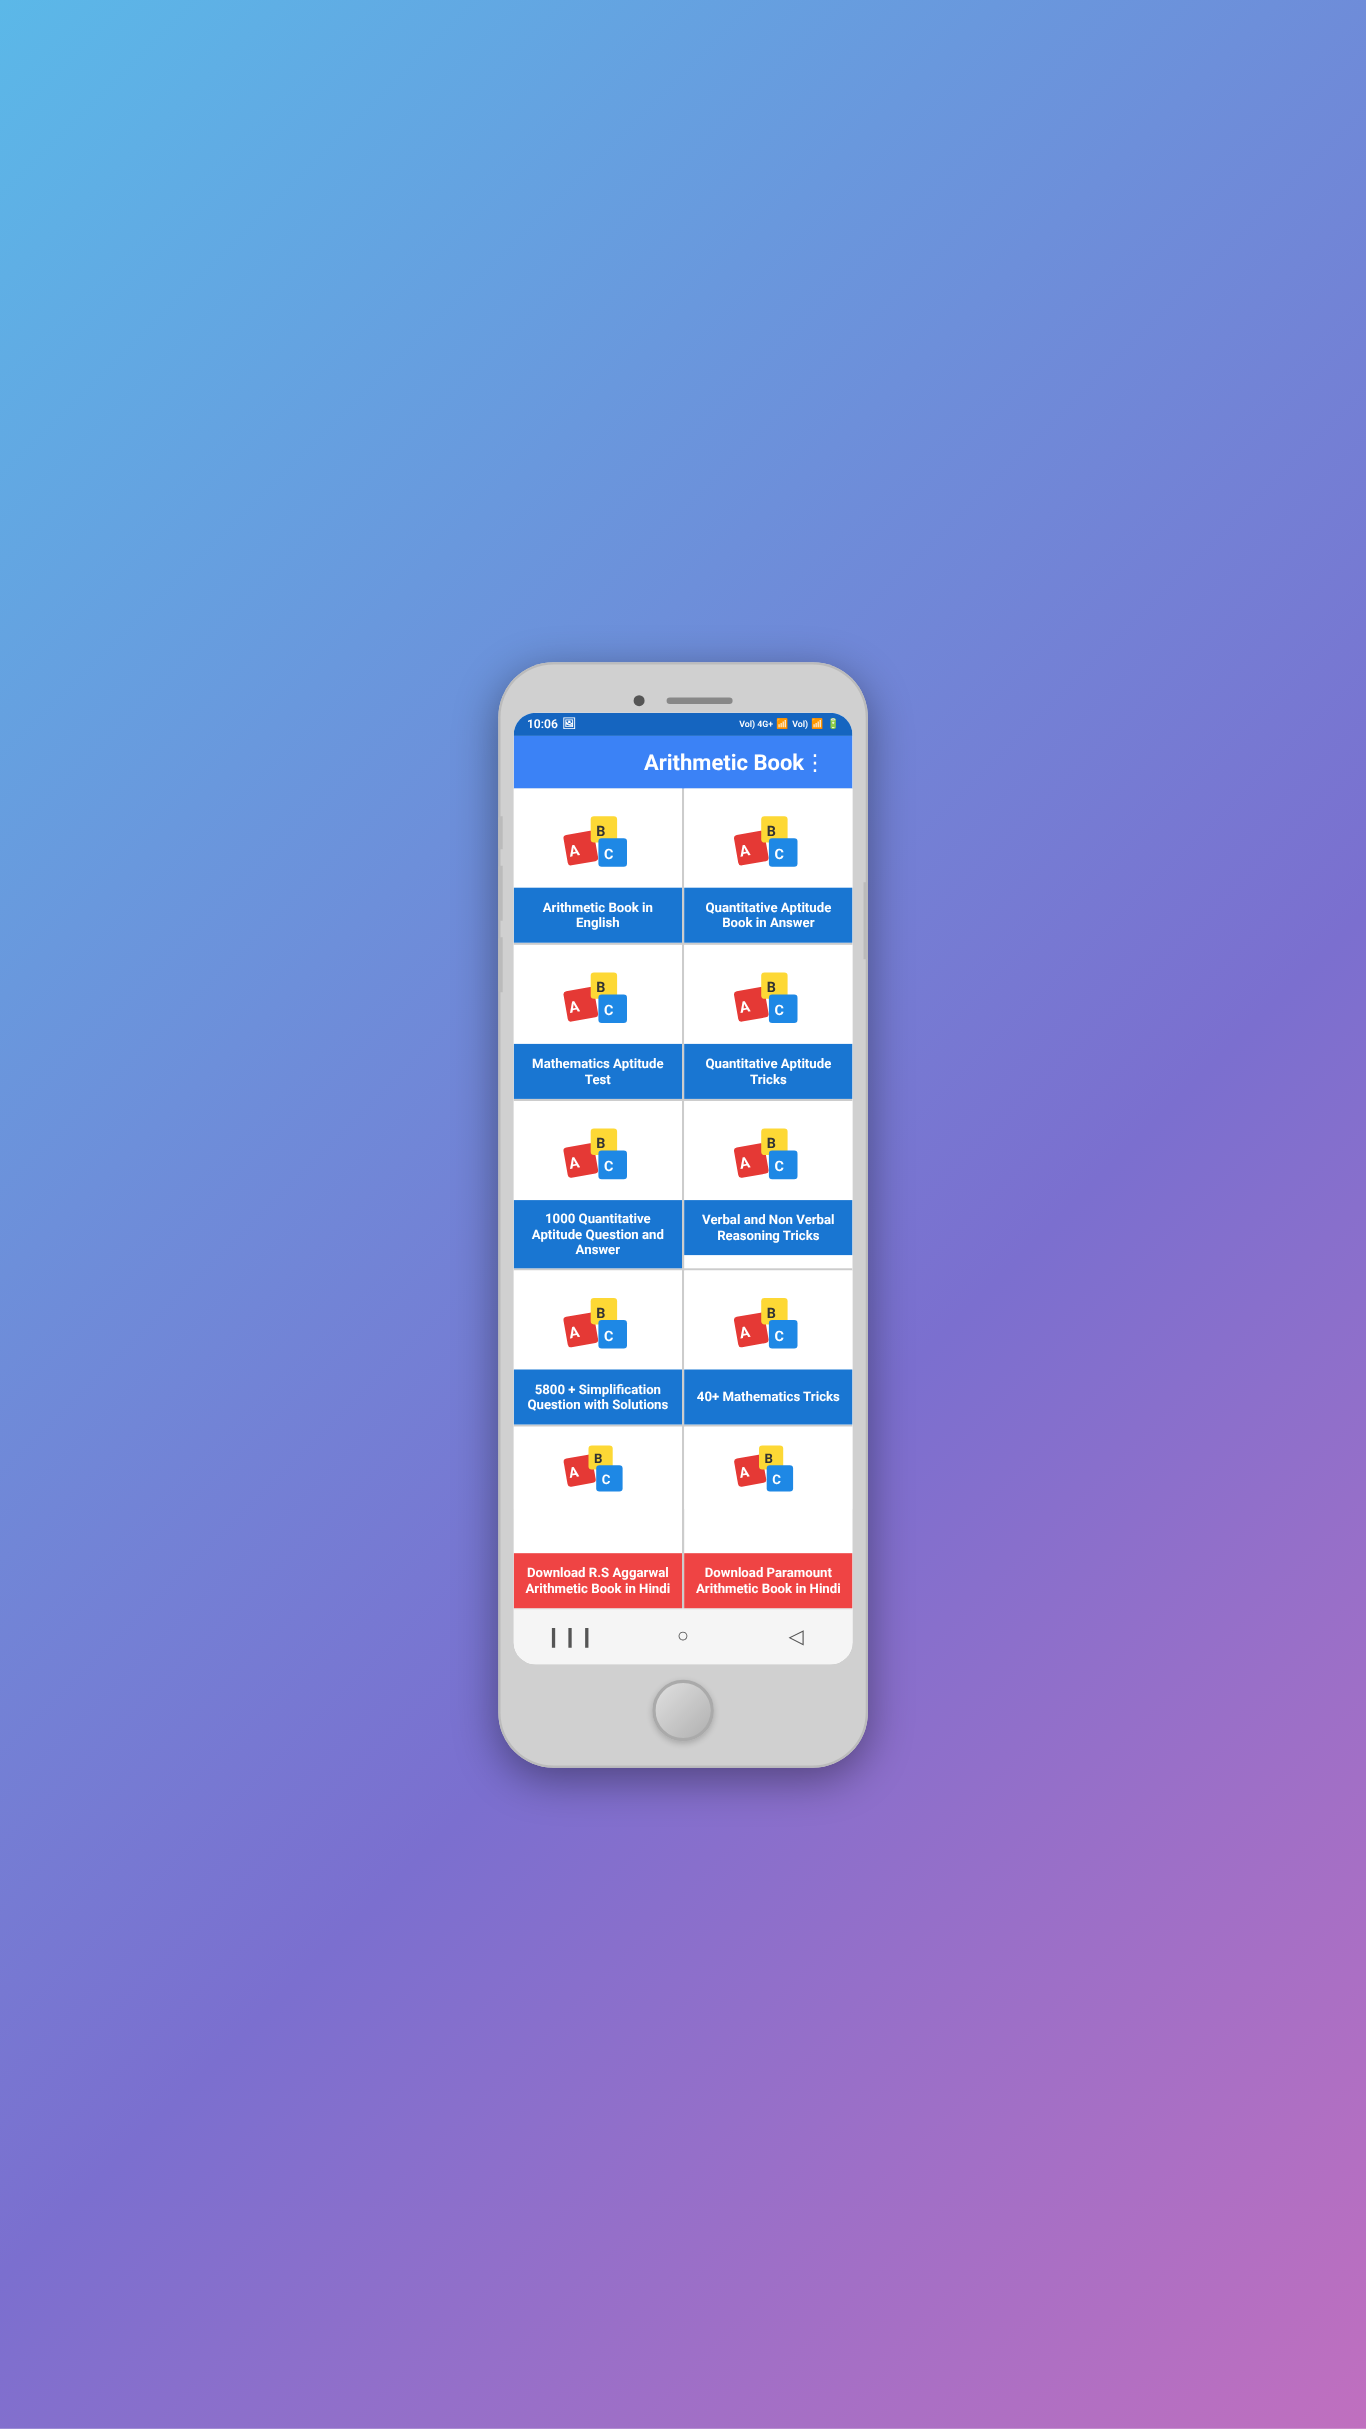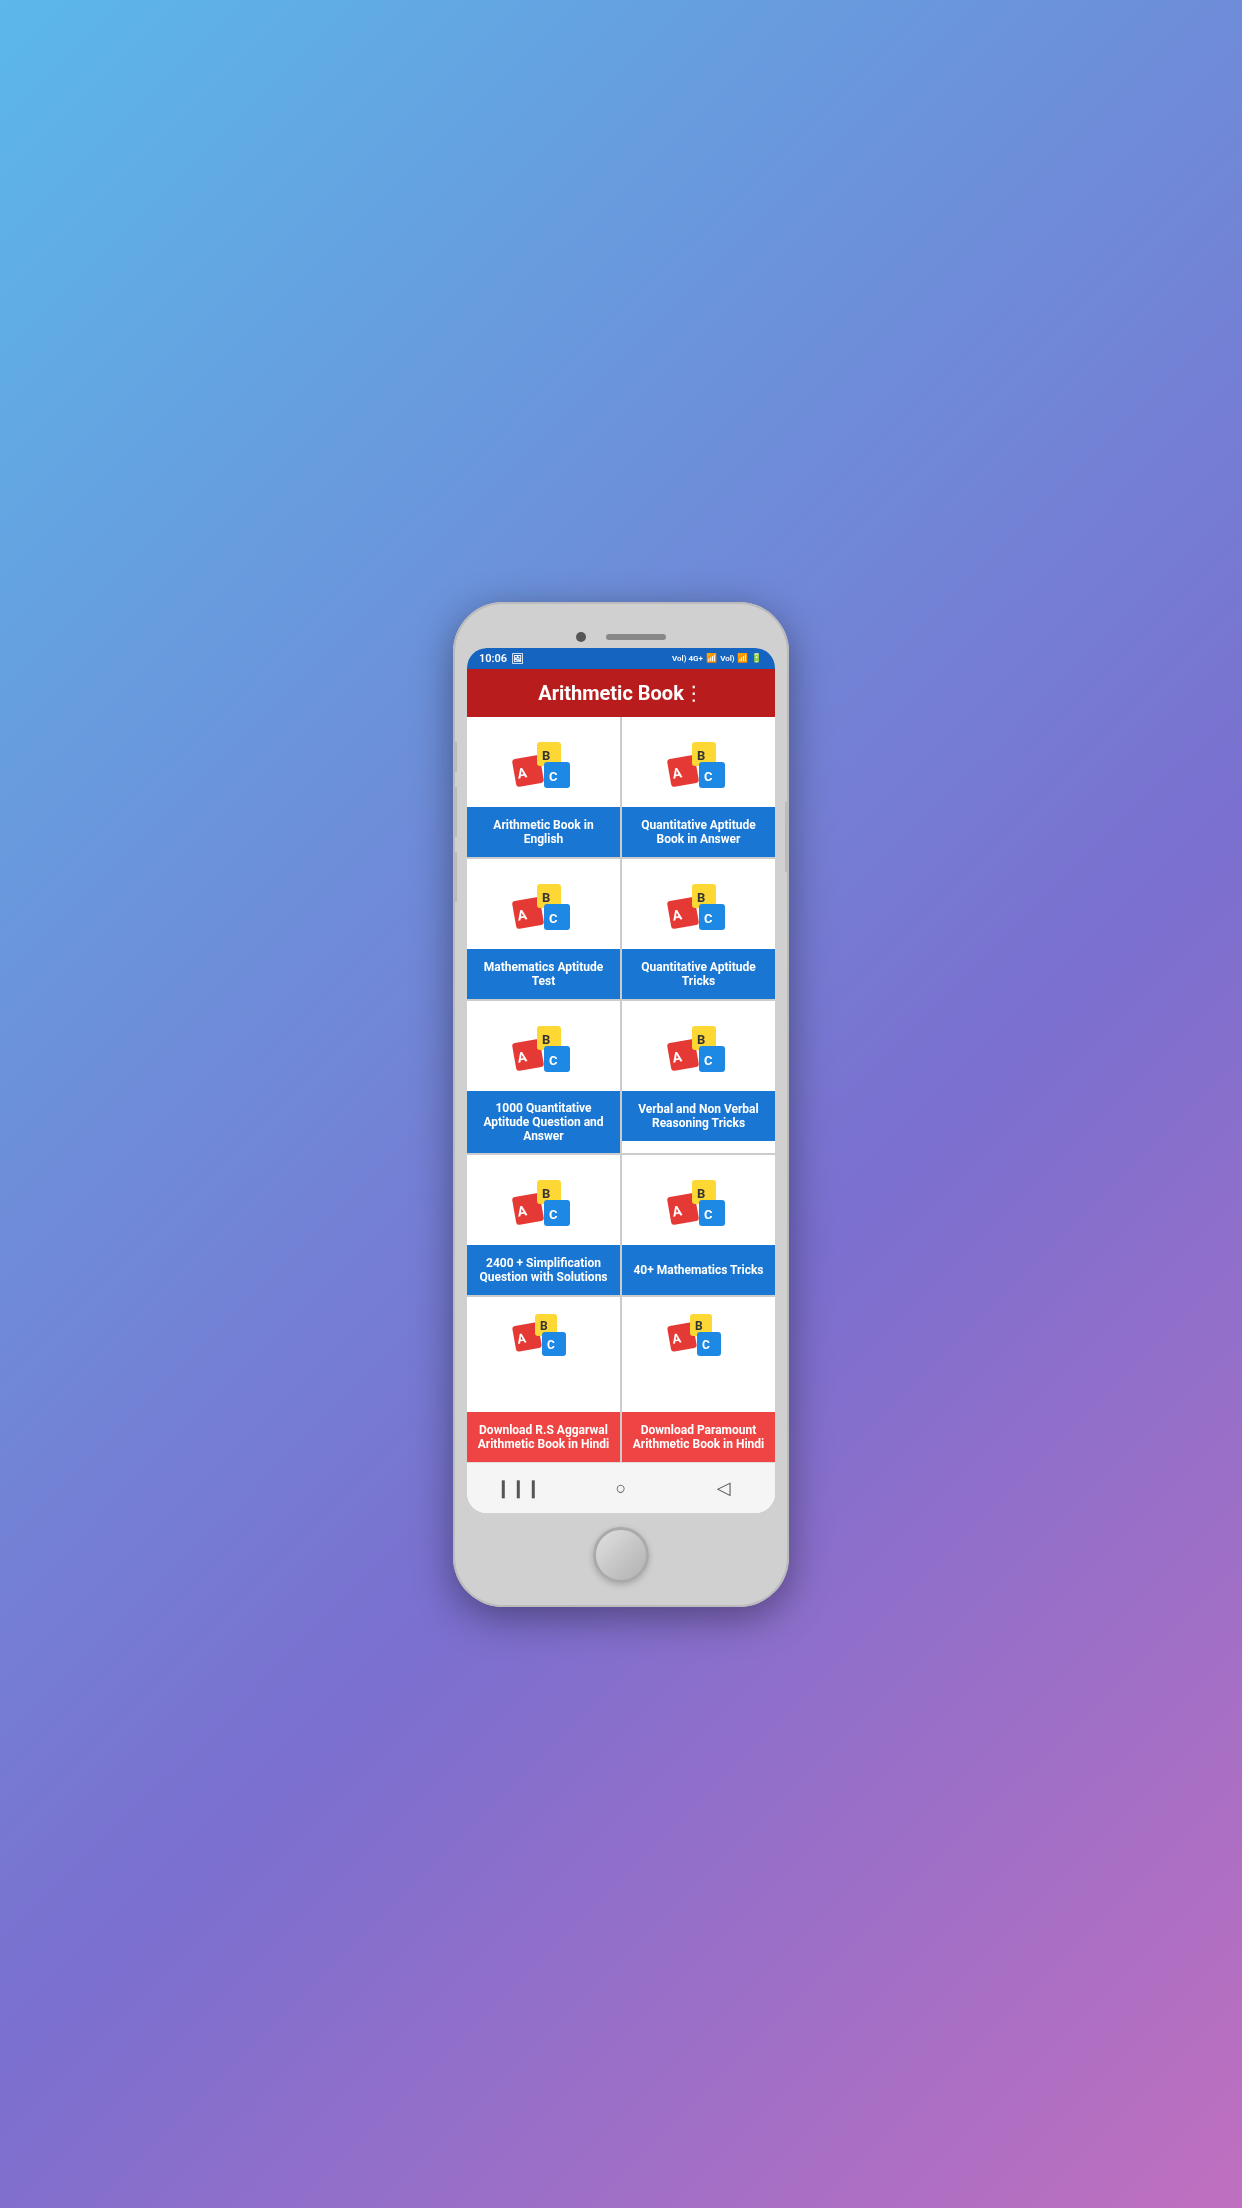--- a/index.html
+++ b/index.html
@@ -70,24 +70,24 @@
     }
 
     .status-right {
       display: flex;
       align-items: center;
       gap: 3px;
       font-size: 9px;
     }
 
     .app-header {
-      background: #b91c1c;
+      background: #3b82f6;
       color: white;
       display: flex;
-      justify-content: center;
+      justify-content: flex-end;
       align-items: center;
       padding: 12px 24px;
     }
 
     .app-title {
       font-size: 20px;
       font-weight: bold;
       color: white;
     }
 
@@ -355,21 +355,21 @@
           <svg class="blocks-svg" viewBox="0 0 70 55">
             <rect x="5" y="20" width="28" height="28" rx="3" fill="#e53935" transform="rotate(-10 19 34)"></rect>
             <text x="8" y="40" font-size="14" font-weight="bold" fill="white" transform="rotate(-10 19 34)">A</text>
             <rect x="28" y="5" width="24" height="24" rx="3" fill="#fdd835"></rect>
             <text x="33" y="23" font-size="13" font-weight="bold" fill="#333">B</text>
             <rect x="35" y="25" width="26" height="26" rx="3" fill="#1e88e5"></rect>
             <text x="40" y="44" font-size="13" font-weight="bold" fill="white">C</text>
           </svg>
         </div>
         <div class="grid-item-label">
-          <span>2400 + Simplification Question with Solutions</span>
+          <span>5800 + Simplification Question with Solutions</span>
         </div>
       </div>
 
       <div class="grid-item">
         <div class="grid-item-icon">
           <svg class="blocks-svg" viewBox="0 0 70 55">
             <rect x="5" y="20" width="28" height="28" rx="3" fill="#e53935" transform="rotate(-10 19 34)"></rect>
             <text x="8" y="40" font-size="14" font-weight="bold" fill="white" transform="rotate(-10 19 34)">A</text>
             <rect x="28" y="5" width="24" height="24" rx="3" fill="#fdd835"></rect>
             <text x="33" y="23" font-size="13" font-weight="bold" fill="#333">B</text>

